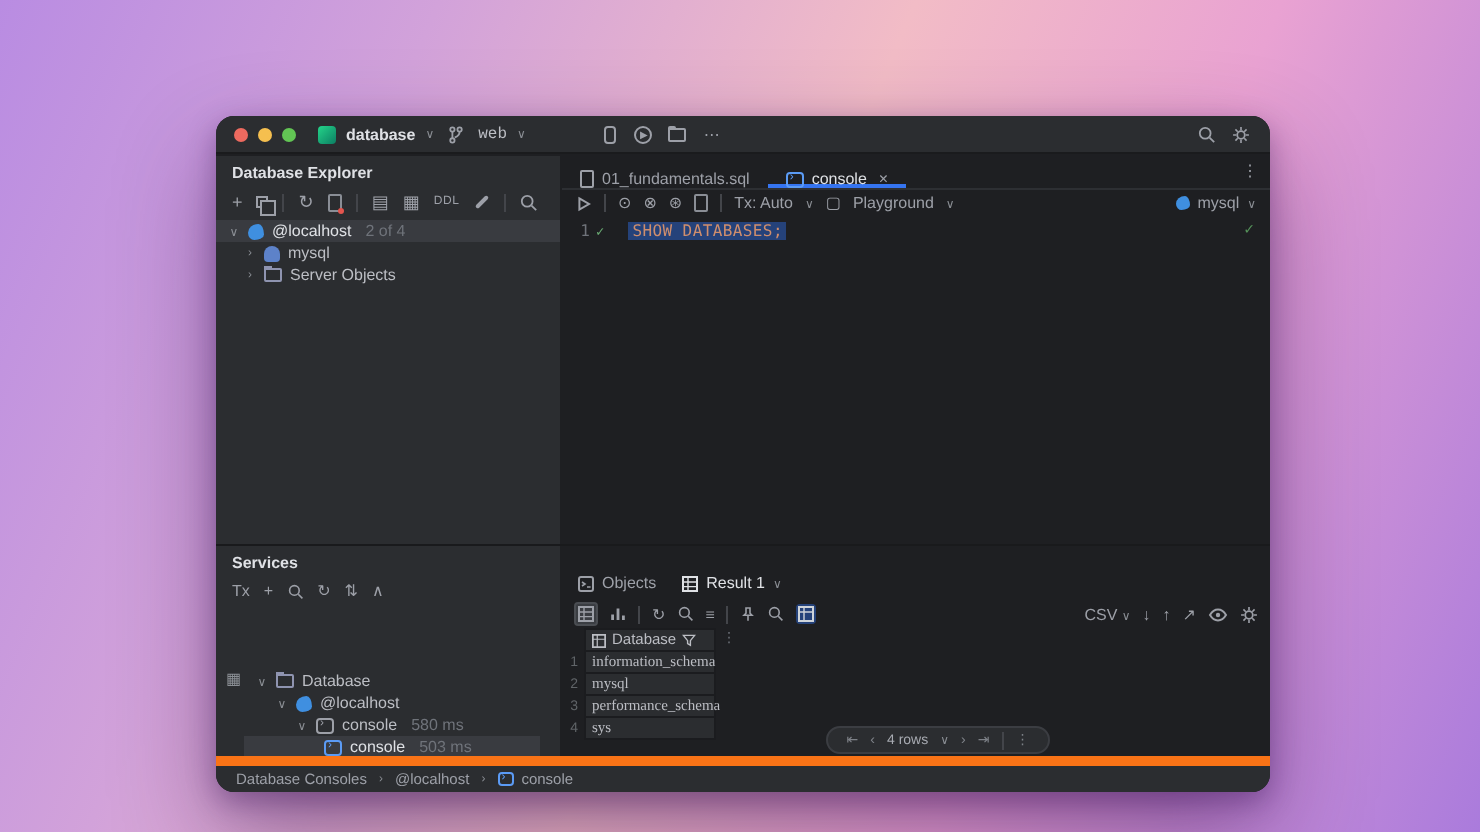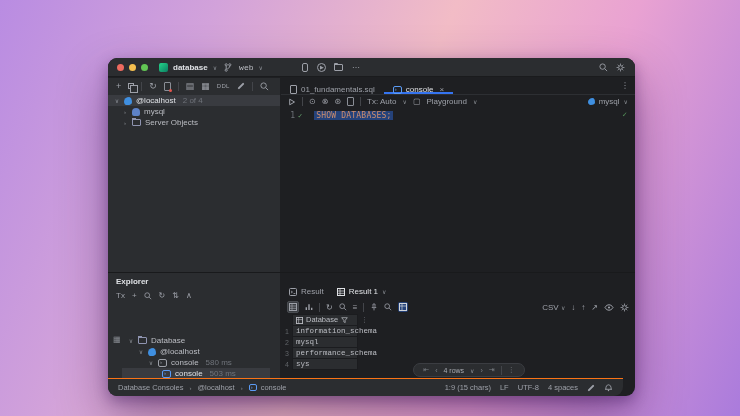--- a/index.html
+++ b/index.html
@@ -87,31 +87,31 @@
   .res-tab.active { color:#dfe1e5; }
   .res-toolbar { position:absolute; top:28px; left:6px; right:6px; display:flex; gap:6px; align-items:center; color:#9da0a8; }
   .rt-box { border:1px solid #4a4d52; border-radius:2px; padding:1px; background:#3a3d42; display:inline-flex; }
   .rt-blue { background:#25427a; border-radius:2px; padding:1px; display:inline-flex; color:#cfd4da; }
   .res-right { margin-left:auto; display:flex; gap:6px; align-items:center; }
   .res-grid { position:absolute; left:2px; top:41px; }
   .g-row { display:flex; align-items:stretch; height:11px; }
   .g-head { height:12px; }
   .g-num { width:9px; text-align:right; padding-right:3px; color:#606468; font-size:7px; line-height:11px; }
   .g-cell { width:66px; background:#2b2d30; border:1px solid #1b1c1f; border-top:none;
-    font-family:Liberation Mono, monospace; font-size:7.5px; line-height:10px; padding:0 3px; color:#bcbec4; }
+    font-family:Liberation Serif, serif; font-size:7.5px; line-height:10px; padding:0 3px; color:#bcbec4; }
   .g-headcell { display:flex; align-items:center; gap:3px; font-family:"Liberation Sans",sans-serif;
     font-size:7.5px; border-top:1px solid #1b1c1f; color:#bcbec4; }
   .col-more { color:#6f737a; margin-left:3px; font-size:7px; line-height:12px; }
   .pager { position:absolute; left:132px; top:90px; width:112px; height:14px; background:#2b2d30;
     border:1px solid #3b3d42; border-radius:7px; display:flex; align-items:center; justify-content:center;
     gap:6px; font-size:7px; color:#7d8187; }
   .pager .lbl { color:#a8abb2; }
   
-  .statusbar { position:absolute; bottom:0; left:0; right:12px; height:18px; background:#2b2d30;
-    border-top:1px solid #f97316; border-radius:0 0 9px 9px; display:flex; align-items:center;
+  .statusbar { position:absolute; bottom:0; left:0; right:0; height:18px; background:#2b2d30;
+    border-top:5px solid #f97316; border-radius:0 0 9px 9px; display:flex; align-items:center;
     padding:0 10px; gap:4px; color:#9da0a8; font-size:7.5px; }
   .sb-right { margin-left:auto; display:flex; align-items:center; gap:9px; }
   svg { display:block; }
 </style>
 </head>
 <body>
 
 <div class="window">
 
   <div class="titlebar">
@@ -151,20 +151,21 @@
     </span>
     <span class="tb-ic">
       <svg width="9" height="9" viewBox="0 0 10 10">
           <circle cx="5" cy="5" r="2.1" fill="none" stroke="currentColor"></circle>
           <path d="M5 .6v1.8M5 7.6v1.8M.6 5h1.8M7.6 5h1.8M1.9 1.9l1.3 1.3M6.8 6.8l1.3 1.3M8.1 1.9L6.8 3.2M3.2 6.8L1.9 8.1" stroke="currentColor" stroke-width=".9"></path>
         </svg>
     </span>
   </div>
 
   <div class="explorer">
+    <div class="panel-title">Database Explorer</div>
     <div class="mini-toolbar">
       <span>+</span>
       <span class="ic-dup"></span>
       <span class="vsep"></span>
       <span>↻</span>
       <span class="ic-file badged"></span>
       <span class="vsep"></span>
       <span>▤</span>
       <span>▦</span>
       <span class="ddl">DDL</span>
@@ -237,21 +238,21 @@
         <span class="gcheck">✓</span>
         <span class="sel-code">SHOW DATABASES;</span>
       </div>
       <span class="insp-ok">✓</span>
     </div>
   </div>
 
   <div class="hdivider"></div>
 
   <div class="services">
-    <div class="panel-title">Explorer</div>
+    <div class="panel-title">Services</div>
     <div class="mini-toolbar" style="font-size:8px">
       <span>Tx</span>
       <span>+</span>
       <span>
         <svg width="8" height="8" viewBox="0 0 10 10">
             <circle cx="4" cy="4" r="3" fill="none" stroke="currentColor"></circle>
             <line x1="6.4" y1="6.4" x2="9" y2="9" stroke="currentColor"></line>
           </svg>
       </span>
       <span>↻</span>
@@ -286,21 +287,21 @@
     </div>
   </div>
 
   <div class="results">
     <div class="res-tabs">
       <span class="res-tab">
         <svg width="8" height="8" viewBox="0 0 8 8">
             <rect x=".5" y=".5" width="7" height="7" rx="1" fill="none" stroke="currentColor"></rect>
             <path d="M2 3l1.5 1L2 5M4.5 5.5h1.8" stroke="currentColor" fill="none" stroke-width=".8"></path>
           </svg>
-        <span>Result</span>
+        <span>Objects</span>
       </span>
       <span class="res-tab active">
         <svg width="8" height="8" viewBox="0 0 8 8">
             <rect x=".5" y=".5" width="7" height="7" fill="none" stroke="currentColor"></rect>
             <path d="M.5 3h7M.5 5.3h7M3 .5v7" stroke="currentColor" stroke-width=".7"></path>
           </svg>
         <span>Result 1</span>
         <span class="chev">∨</span>
       </span>
     </div>
@@ -410,29 +411,15 @@
     </div>
   </div>
 
   <div class="statusbar">
     <span>Database Consoles</span>
     <span class="tw">›</span>
     <span>@localhost</span>
     <span class="tw">›</span>
     <span class="ic-term" style="width:8px;height:7px"></span>
     <span>console</span>
-    <span class="sb-right">
-      <span>1:9 (15 chars)</span>
-      <span>LF</span>
-      <span>UTF-8</span>
-      <span>4 spaces</span>
-      <span class="ic-pen"></span>
-      <span>
-        <svg width="9" height="9" viewBox="0 0 10 10">
-            <path d="M2 7c0-3.2 1.1-5 3-5s3 1.8 3 5" fill="none" stroke="currentColor"></path>
-            <line x1="1.2" y1="7" x2="8.8" y2="7" stroke="currentColor"></line>
-            <circle cx="5" cy="8.4" r=".8" fill="currentColor"></circle>
-          </svg>
-      </span>
-    </span>
   </div>
 
 </div>
 
 </body></html>

